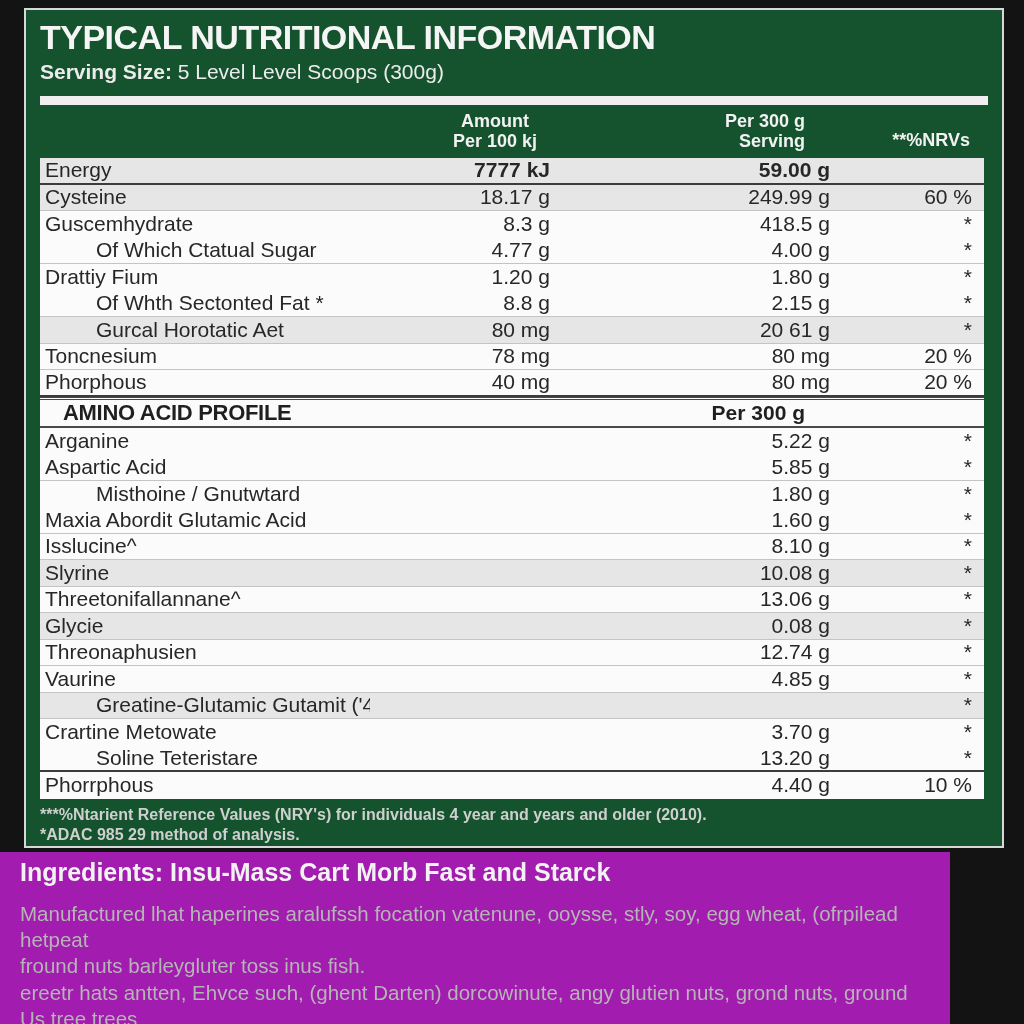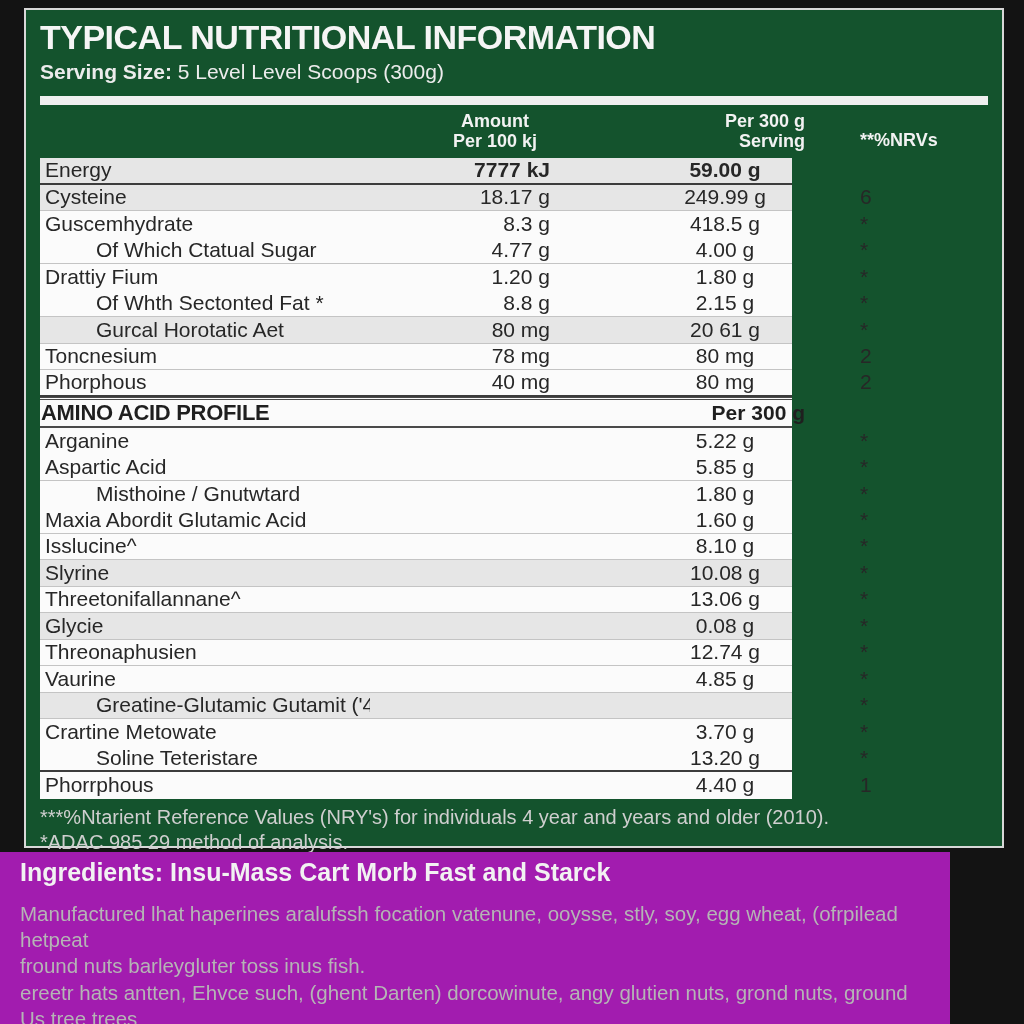--- a/index.html
+++ b/index.html
@@ -23,51 +23,51 @@
   .serving .b{font-weight:700;}
   .white-bar{height:9px;background:#efefef;margin:12px 2px 0 0;}
   
   .thead{
     display:grid;grid-template-columns:330px 250px 240px 1fr;
     width:944px;margin-top:6px;color:#f2f2f2;font-weight:700;font-size:18px;
     line-height:1.15;padding-bottom:6px;align-items:end;
   }
   .thead .c2{text-align:center;}
   .thead .c3{text-align:right;padding-right:55px;}
-  .thead .c4{text-align:left;padding-right:14px;padding-bottom:1px;}
+  .thead .c4{text-align:right;padding-right:14px;padding-bottom:1px;}
   
   .table{
-    width:752px;background:#fbfbfb;color:#272727;font-size:21px;
+    width:944px;background:#fbfbfb;color:#272727;font-size:21px;
   }
   .trow{
     display:grid;grid-template-columns:330px 250px 240px 1fr;
     min-height:26.5px;align-items:center;box-sizing:border-box;
   }
   .trow.shaded{background:#e6e6e6;}
   .rule-thin{border-bottom:1px solid #c4c4c4;}
   .rule-heavy{border-bottom:2px solid #3c3c3c;}
   .rule-none{border-bottom:0;}
   .cell{white-space:nowrap;overflow:hidden;}
   .cell.name{padding-left:5px;}
   .cell.name.indent{padding-left:56px;}
   .cell.amount{text-align:right;padding-right:70px;}
-  .cell.per300{text-align:center;padding-right:30px;}
+  .cell.per300{text-align:right;padding-right:30px;}
   .cell.nrv{text-align:right;padding-right:12px;}
   .bold{font-weight:700;}
   
   .sec-row{
     display:grid;grid-template-columns:330px 250px 240px 1fr;
     min-height:28px;align-items:center;background:#fbfbfb;
     border-top:3px double #4a4a4a;border-bottom:2px solid #4a4a4a;
     font-weight:700;font-size:22px;color:#1f1f1f;box-sizing:border-box;
   }
-  .sec-row .t{padding-left:1px;letter-spacing:-0.3px;}
+  .sec-row .t{padding-left:23px;letter-spacing:-0.3px;}
   .sec-row .p{grid-column:3;text-align:right;padding-right:55px;font-size:21px;}
   
-  .footnotes{color:#cfcfcf;font-size:20px;line-height:1.25;margin-top:6px;}
+  .footnotes{color:#cfcfcf;font-size:16px;line-height:1.25;margin-top:6px;font-weight:bold;}
   
   .bottom-section{
     position:absolute;left:0;top:852px;width:950px;height:172px;
     background:#a21caf;box-sizing:border-box;padding:4px 30px 0 20px;
   }
   .ing-title{color:#f2f2f2;font-weight:700;font-size:25px;margin-top:2px;}
   .ing-body{color:#b5b5b5;font-size:20.5px;line-height:1.28;margin-top:14px;}
 </style>
 </head>
 <body>

